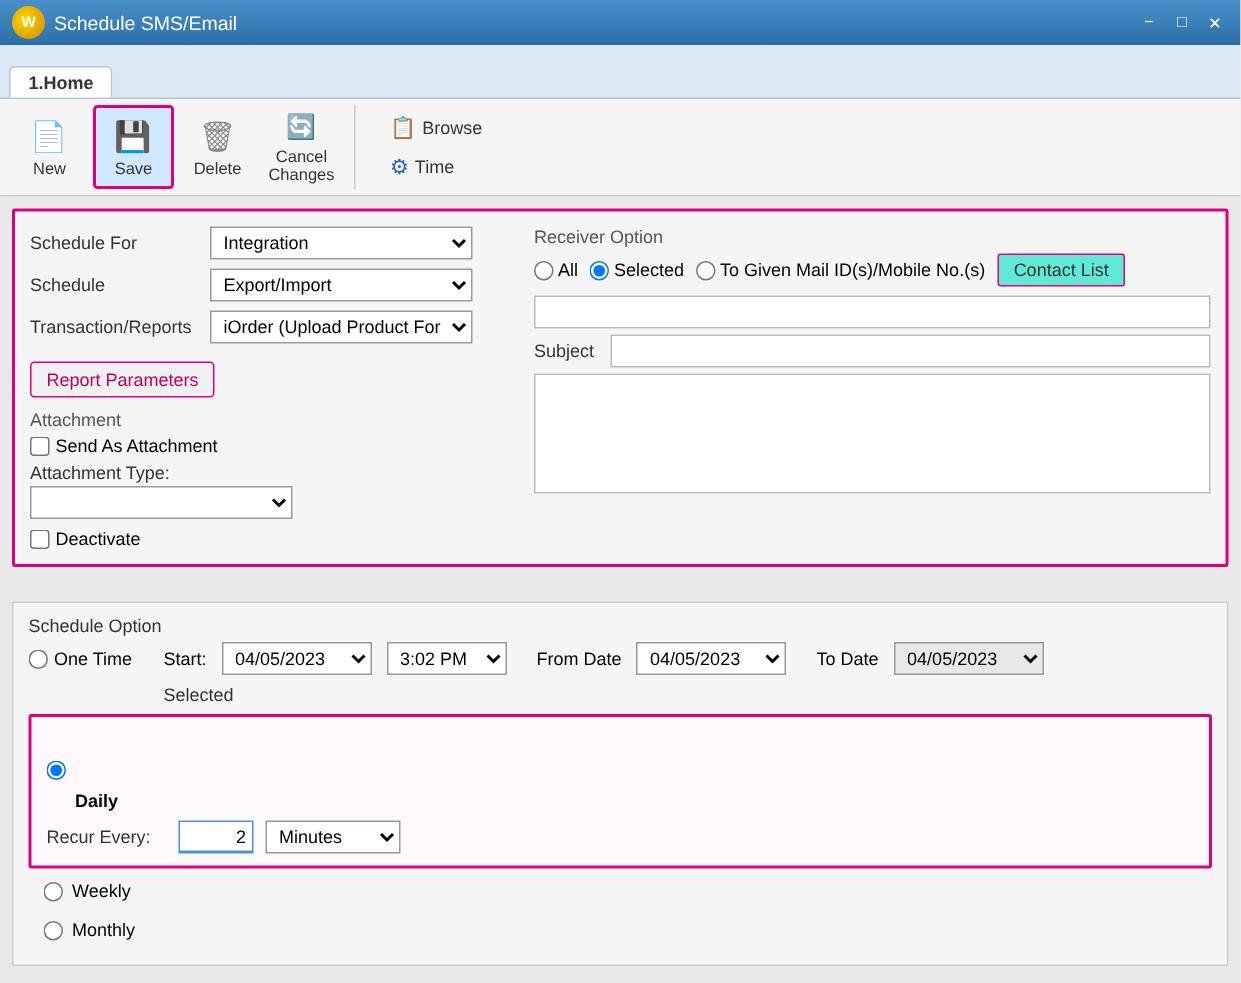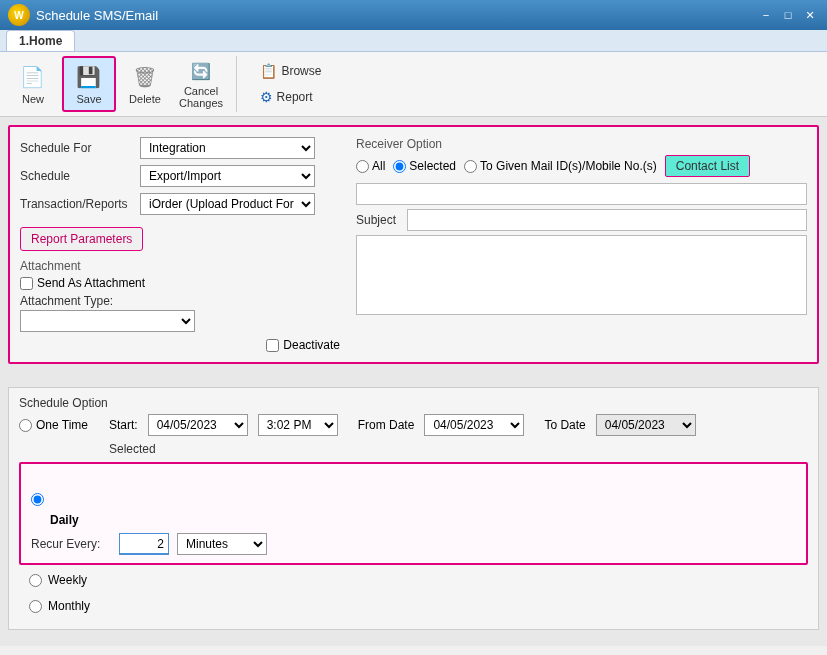--- a/index.html
+++ b/index.html
@@ -30,21 +30,21 @@
       width: 18px; height: 18px;
       background: transparent;
       border: none; cursor: pointer;
       color: white; font-size: 11px;
       display: flex; align-items: center; justify-content: center;
     }
 
     
     .tab-bar {
       background: #dde8f5;
-      height: 22px;
+      height: 36px;
       display: flex;
       align-items: flex-end;
       padding-left: 6px;
       border-bottom: 1px solid #b0c4de;
     }
     .tab {
       background: #e8f0fa;
       border: 1px solid #b0c4de;
       border-bottom: none;
       padding: 3px 12px;
@@ -173,21 +173,21 @@
 
     .attachment-section { margin-top: 8px; }
     .attachment-title { font-size: 12px; color: #555; margin-bottom: 3px; }
     .checkbox-row { display: flex; align-items: center; gap: 4px; margin-bottom: 4px; }
     .attach-type-label { font-size: 12px; color: #333; margin-bottom: 2px; }
     .attach-type-select {
       height: 22px; font-size: 12px; border: 1px solid #999;
       background: white; padding: 0 4px; width: 175px;
     }
 
-    .deactivate-row { margin-top: 6px; display: flex; align-items: center; gap: 4px; font-size: 12px; justify-content: flex-end; }
+    .deactivate-row { margin-top: 6px; display: flex; align-items: center; gap: 4px; font-size: 12px; }
 
     
     .receiver-section { }
     .receiver-title { font-size: 12px; color: #555; margin-bottom: 4px; }
     .receiver-options { display: flex; align-items: center; gap: 8px; margin-bottom: 6px; flex-wrap: wrap; }
     .radio-group { display: flex; align-items: center; gap: 3px; font-size: 12px; }
     .contact-list-btn {
       padding: 3px 10px;
       background: #5eead4;
       border: 1px solid #999;
@@ -294,21 +294,21 @@
       <span>Cancel Changes</span>
     </button>
   </div>
   <div class="toolbar-group2">
     <button class="tb-btn2">
       <span class="tb-btn2-icon">📋</span>
       <span>Browse</span>
     </button>
     <button class="tb-btn2">
       <span class="tb-btn2-icon">⚙</span>
-      <span>Report</span>
+      <span>Time</span>
     </button>
   </div>
 </div>
 
 <div class="main-content">
 
   <div class="form-area">
 
     <div class="left-panel">
       <div class="form-row">

